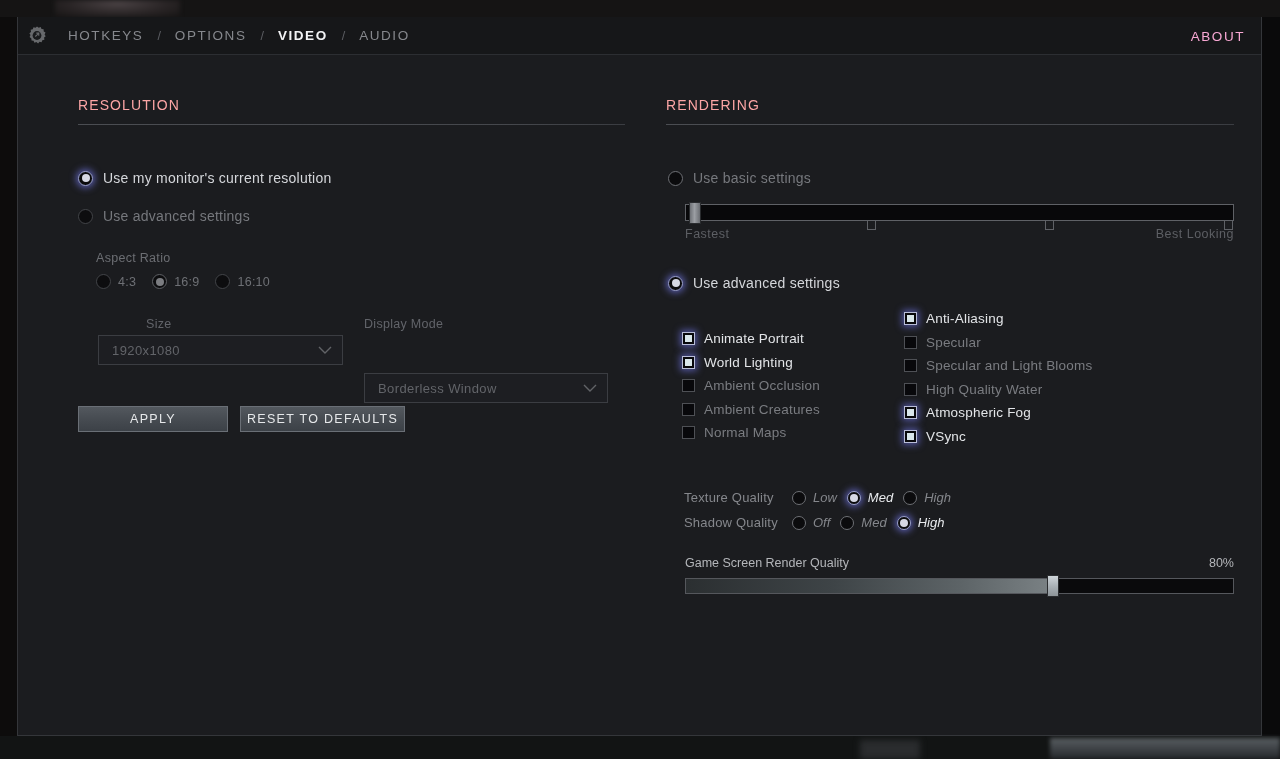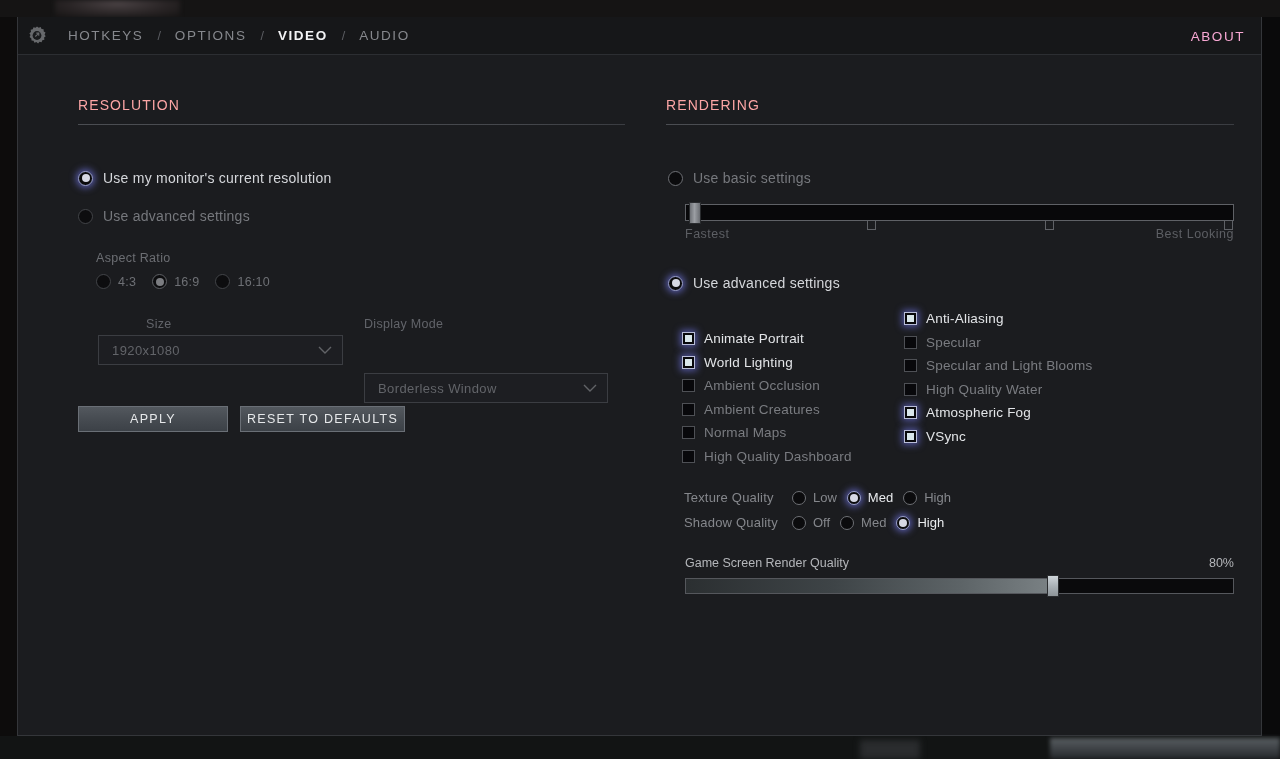--- a/index.html
+++ b/index.html
@@ -219,21 +219,21 @@
   }
   .cb.off { border-color: #4e5055; }
   .cb-label { font-size: 13.5px; color: #e3e5e8; margin-left: 9px; letter-spacing: .2px; }
   .cb-label.dim { color: #7a7c81; }
 
   
   .qrow { position: absolute; display: flex; align-items: center; }
   .qname { font-size: 13px; color: #85878c; letter-spacing: .2px; width: 98px; }
   .qopt { display: flex; align-items: center; margin-left: 10px; cursor: pointer; }
   .qopt .radio { width: 14px; height: 14px; }
-  .qopt .qlab { font-size: 13px; margin-left: 7px; color: #85878c; }
+  .qopt .qlab { font-size: 13px; margin-left: 7px; color: #85878c; font-style: italic; }
   .qopt.sel .qlab { color: #e9ebee; }
 
   
   .rq-label { position: absolute; left: 667px; top: 501px; font-size: 12.5px; color: #b4b6ba; }
   .rq-value { position: absolute; left: 1160px; top: 501px; width: 56px; text-align: right;
               font-size: 12.5px; color: #b4b6ba; }
   .rq-slider { position: absolute; left: 667px; top: 523px; width: 549px; height: 16px; }
   .rq-slider .track {
     position: absolute; left: 0; top: 0; width: 549px; height: 16px;
     background: #0a0a0c; border: 1px solid #55575c;
@@ -375,24 +375,20 @@
         <span class="cb-label dim">Ambient Occlusion</span>
       </div>
       <div class="cb-row">
         <span class="cb off"></span>
         <span class="cb-label dim">Ambient Creatures</span>
       </div>
       <div class="cb-row">
         <span class="cb off"></span>
         <span class="cb-label dim">Normal Maps</span>
       </div>
-      <div class="cb-row">
-        <span class="cb off"></span>
-        <span class="cb-label dim">High Quality Dashboard</span>
-      </div>
     </div>
 
     <div class="cb-col" style="left:886px; top:252px;">
       <div class="cb-row">
         <span class="cb on"></span>
         <span class="cb-label">Anti-Aliasing</span>
       </div>
       <div class="cb-row">
         <span class="cb off"></span>
         <span class="cb-label dim">Specular</span>

